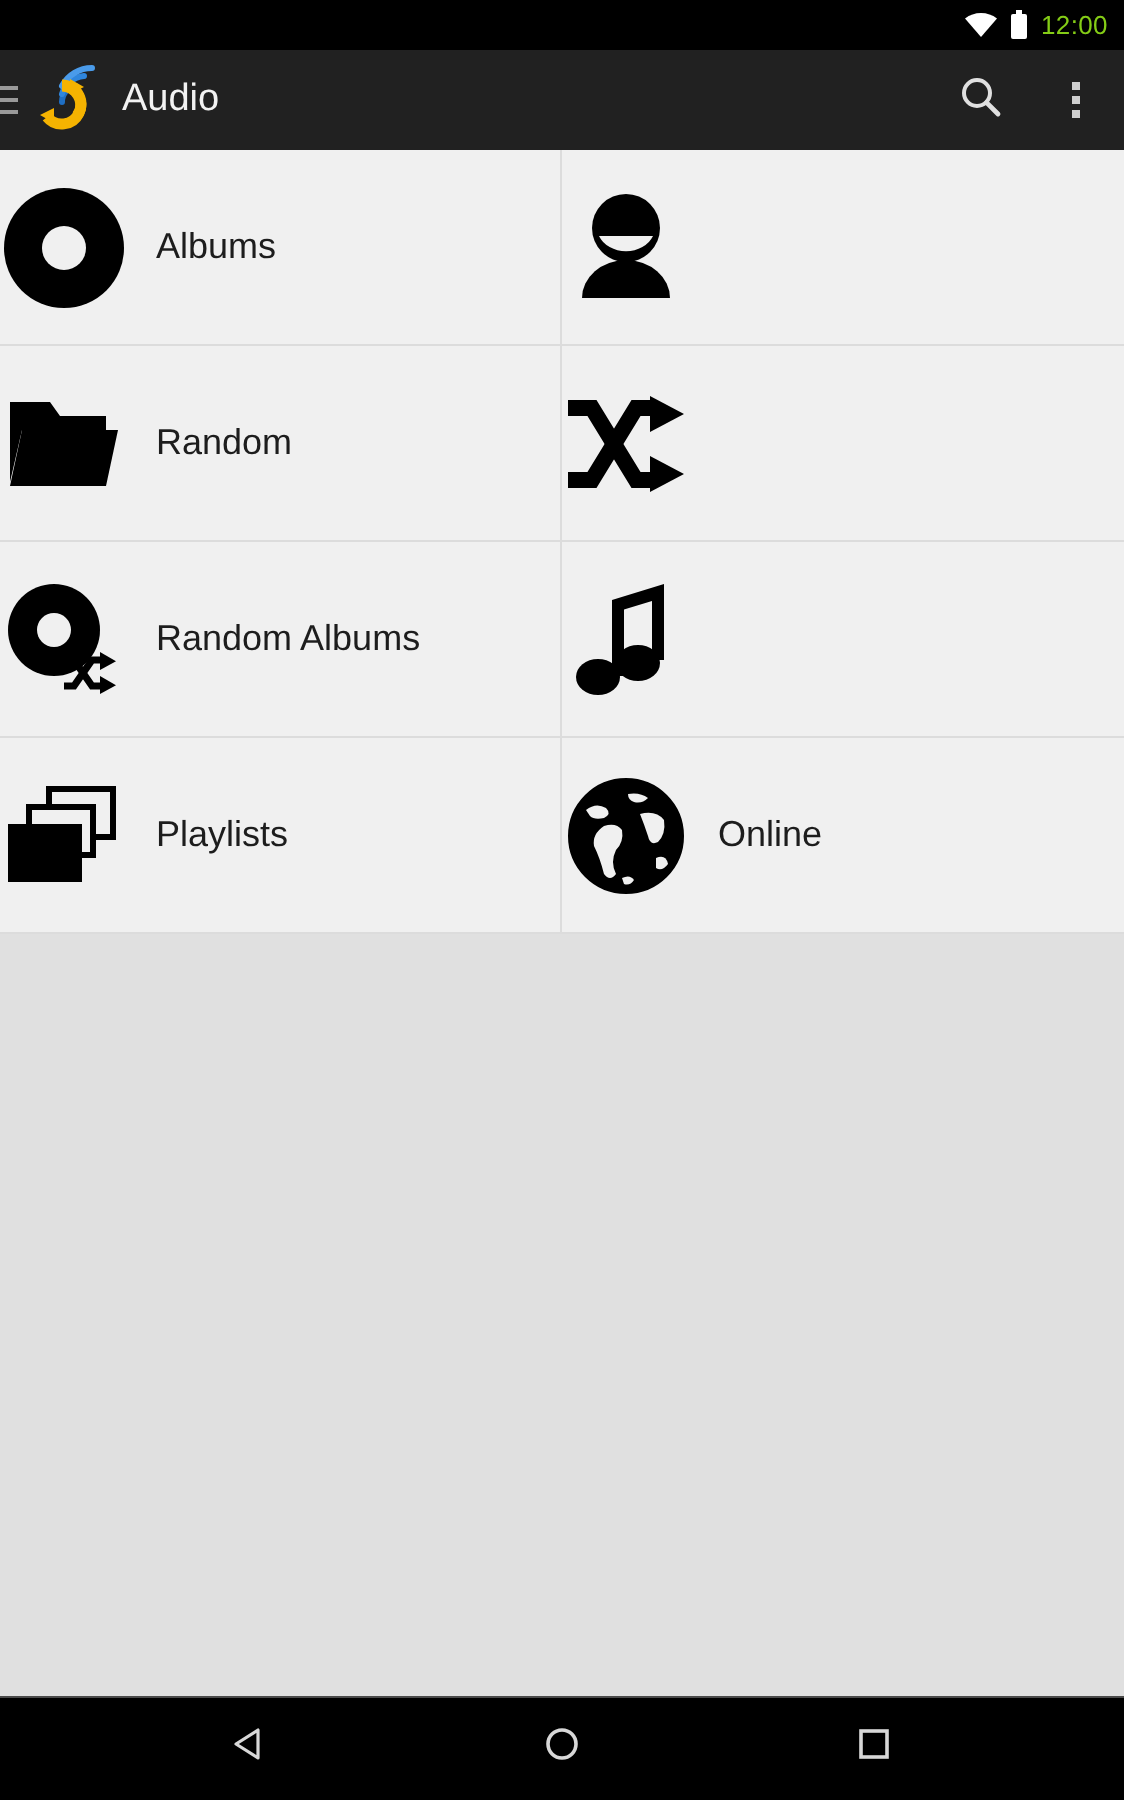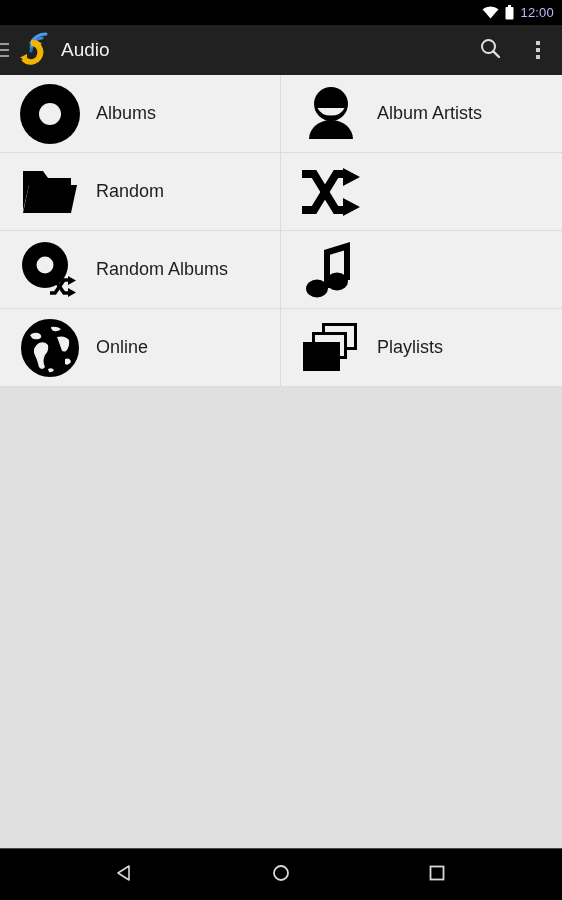--- a/index.html
+++ b/index.html
@@ -10,21 +10,21 @@
     overflow: hidden;
   }
   #app { position: relative; width: 562px; height: 900px; background: #e0e0e0; }
 
   
   .statusbar {
     height: 25px; background: #000000;
     display: flex; align-items: center; justify-content: flex-end;
     padding-right: 8px; gap: 6px;
   }
-  .sb-time { color: #c4b5fd; font-size: 13px; letter-spacing: .2px; }
+  .sb-time { color: #84cc16; font-size: 13px; letter-spacing: .2px; }
   .sb-icon { display: flex; align-items: center; }
 
   
   .toolbar {
     height: 50px; background: #212121;
     display: flex; align-items: center; position: relative;
   }
   .drawer-lines {
     width: 14px; margin-left: -5px; display: flex;
     flex-direction: column; gap: 4px; flex: 0 0 auto;
@@ -43,23 +43,22 @@
   .overflow-dots { display: flex; flex-direction: column; gap: 3px; }
   .overflow-dots i { width: 4px; height: 4px; background: #cfcfcf; display:block; }
 
   
   .grid {
     display: grid; grid-template-columns: 281px 281px;
     background: #d8d8d8;
     width: 562px;
   }
   .tile {
-    background: #f0f0f0; height: 78px;
+    background: #f0f0f0; height: 98px;
     display: flex; align-items: center;
-    padding-left: 18px;
     border-right: 1px solid #dcdcdc;
     border-bottom: 1px solid #dcdcdc;
     position: relative;
   }
   .tile:nth-child(even) { border-right: none; }
   .tile-icon {
     width: 64px; height: 64px; flex: 0 0 auto;
     display: flex; align-items: center; justify-content: center;
   }
   .tile-label {
@@ -164,21 +163,20 @@
       </div>
 
       <div class="tile">
         <span class="tile-icon">
           <svg width="58" height="58" viewBox="0 0 58 58">
             <circle cx="29" cy="19" r="17" fill="#000000"></circle>
             <path d="M15.5 23 A14.5 12 0 0 0 42.5 23 Z" fill="#f0f0f0"></path>
             <path d="M7 54 A22 19 0 0 1 51 54 Z" fill="#000000"></path>
           </svg>
         </span>
-        <span class="tile-label">Album Artists</span>
       </div>
 
       <div class="tile">
         <span class="tile-icon">
           <svg width="58" height="50" viewBox="0 0 58 50">
             <path d="M2 4 H22 L27 11 H50 V18 H8 L2 44 Z" fill="#000000"></path>
             <path d="M8 18 H56 L50 46 H2 Z" fill="#000000"></path>
           </svg>
         </span>
         <span class="tile-label">Random</span>
@@ -218,49 +216,49 @@
           <svg width="54" height="60" viewBox="0 0 54 60">
             <path d="M20 48 V10 L46 2 V40 H40 V10.5 L26 14.8 V48 Z" fill="#000000"></path>
             <ellipse cx="13" cy="48.5" rx="11" ry="9" fill="#000000"></ellipse>
             <ellipse cx="33" cy="41.5" rx="11" ry="9" fill="#000000"></ellipse>
           </svg>
         </span>
       </div>
 
       <div class="tile">
         <span class="tile-icon">
+          <svg width="60" height="54" viewBox="0 0 60 54">
+            <rect x="21" y="2" width="35" height="27" fill="#000000"></rect>
+            <rect x="24" y="5" width="29" height="21" fill="#f0f0f0"></rect>
+            <rect x="11" y="11" width="35" height="27" fill="#000000"></rect>
+            <rect x="14" y="14" width="29" height="21" fill="#f0f0f0"></rect>
+            <rect x="2" y="21" width="37" height="29" fill="#000000"></rect>
+          </svg>
+        </span>
+        <span class="tile-label">Playlists</span>
+      </div>
+
+      <div class="tile">
+        <span class="tile-icon">
           <svg width="58" height="58" viewBox="0 0 58 58">
             <circle cx="29" cy="29" r="28" fill="#000000"></circle>
             <g fill="#f0f0f0">
               <path d="M9 16 Q14 12 19 15 Q22 18 18 20 Q13 21 11 19 Z"></path>
               <path d="M18 24 Q24 22 27 26 Q28 32 24 36 Q21 42 24 48 Q21 52 18 48 Q16 40 13 34 Q12 28 18 24 Z"></path>
               <path d="M30 8 Q36 7 40 10 Q37 13 33 12 Q30 11 30 8 Z"></path>
               <path d="M36 18 Q44 16 48 21 Q49 28 45 32 Q41 34 40 29 Q38 23 36 18 Z"></path>
               <path d="M44 40 Q49 38 50 43 Q47 47 44 45 Z"></path>
               <path d="M27 50 Q31 48 33 51 Q31 54 28 53 Z"></path>
             </g>
             <circle cx="29" cy="29" r="28" fill="none" stroke="#000000" stroke-width="2"></circle>
           </svg>
         </span>
         <span class="tile-label">Online</span>
       </div>
 
-      <div class="tile">
-        <span class="tile-icon">
-          <svg width="60" height="54" viewBox="0 0 60 54">
-            <rect x="21" y="2" width="35" height="27" fill="#000000"></rect>
-            <rect x="24" y="5" width="29" height="21" fill="#f0f0f0"></rect>
-            <rect x="11" y="11" width="35" height="27" fill="#000000"></rect>
-            <rect x="14" y="14" width="29" height="21" fill="#f0f0f0"></rect>
-            <rect x="2" y="21" width="37" height="29" fill="#000000"></rect>
-          </svg>
-        </span>
-        <span class="tile-label">Playlists</span>
-      </div>
-
     </div>
 
     <div class="content-fill"></div>
   </div>
 
   <div class="navbar">
     <div class="nav-btn">
       <span>
         <svg width="20" height="20" viewBox="0 0 20 20">
           <polygon points="14,3 14,17 3,10" fill="none" stroke="#d8d8d8" stroke-width="1.6" stroke-linejoin="round"></polygon>

